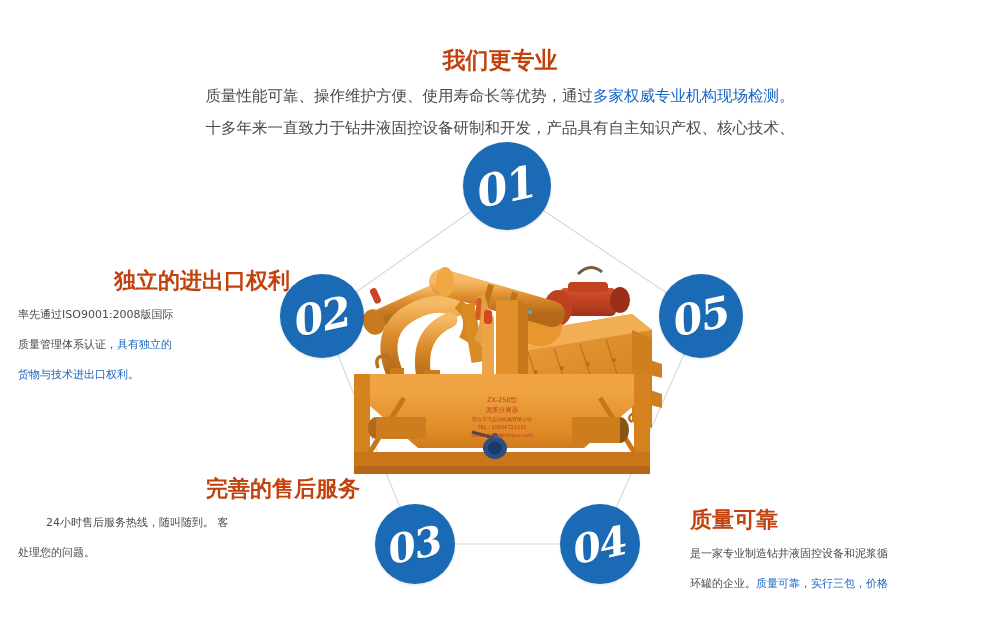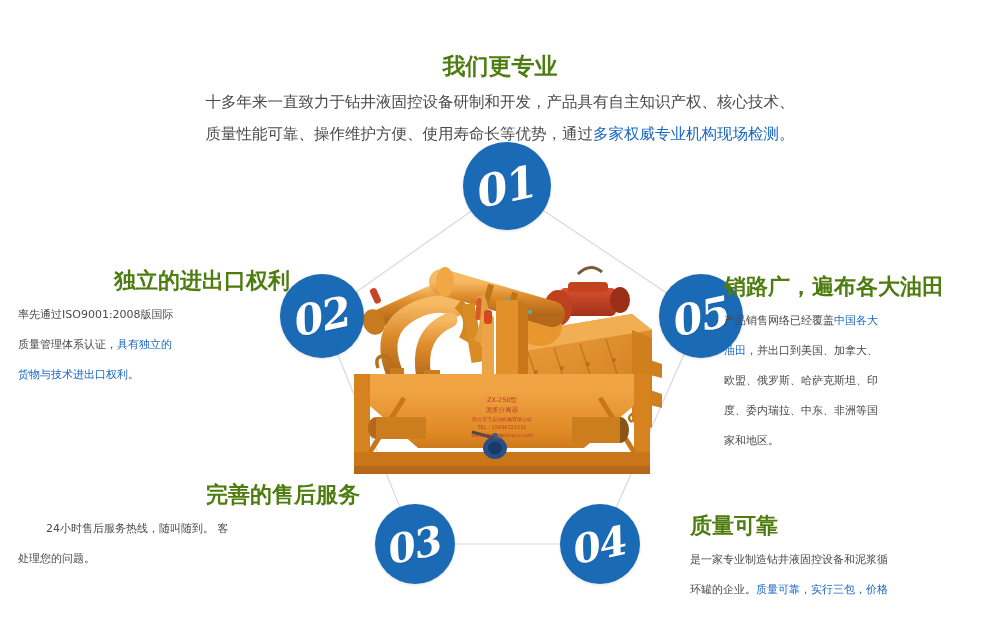--- a/index.html
+++ b/index.html
@@ -45,41 +45,41 @@
   #badge-05{left:659px;top:274px;width:84px;height:84px;}
   #badge-05 span{font-size:42px;}
   #badge-03{left:375px;top:504px;width:80px;height:80px;}
   #badge-03 span{font-size:40px;}
   #badge-04{left:560px;top:504px;width:80px;height:80px;}
   #badge-04 span{font-size:40px;}
 
   
   .blk{position:absolute;}
   .blk .ttl{
-    color:#4d7c0f;
+    color:#c2410c;
     font-size:22px;font-weight:700;
     line-height:30px;
-    margin:6px 0 4px 0;
+    margin:0 0 4px 0;
     white-space:nowrap;
   }
   .blk .body{
     color:#4a4a4a;
     font-size:11px;
     line-height:30px;
     margin:0;
   }
   .blk .hl{color:#1866c6;}
 
   
   #blk-01{left:150px;top:44px;width:700px;text-align:center;}
   #blk-01 .ttl{font-size:23px;line-height:32px;}
   #blk-01 .body{font-size:15.5px;line-height:32px;}
 
   
-  #blk-02{left:18px;top:260px;width:272px;text-align:right;}
+  #blk-02{left:18px;top:266px;width:272px;text-align:right;}
   #blk-02 .ttl{text-align:right;}
   #blk-02 .body{text-align:left;}
 
   
   #blk-05{left:724px;top:266px;width:262px;text-align:left;}
 
   
   #blk-03{left:18px;top:474px;width:342px;text-align:right;}
   #blk-03 .ttl{text-align:right;}
   #blk-03 .body{text-align:left;text-indent:28px;}
@@ -252,39 +252,31 @@
   </div>
   <div class="badge" id="badge-03">
     <span>03</span>
   </div>
   <div class="badge" id="badge-04">
     <span>04</span>
   </div>
 
   <div class="blk" id="blk-01">
     <p class="ttl">我们更专业</p>
+    <p class="body"><span>质量性能可靠、操作维护方便、使用寿命长等优势，通过</span><span class="hl">多家权威专业机构现场检测。</span></p>
     <p class="body">十多年来一直致力于钻井液固控设备研制和开发，产品具有自主知识产权、核心技术、</p>
-    <p class="body"><span>质量性能可靠、操作维护方便、使用寿命长等优势，通过</span><span class="hl">多家权威专业机构现场检测。</span></p>
   </div>
 
   <div class="blk" id="blk-02">
     <p class="ttl">独立的进出口权利</p>
     <p class="body">率先通过ISO9001:2008版国际</p>
     <p class="body"><span>质量管理体系认证，</span><span class="hl">具有独立的</span></p>
     <p class="body hl">货物与技术进出口权利。</p>
   </div>
 
-  <div class="blk" id="blk-05">
-    <p class="ttl">销路广，遍布各大油田</p>
-    <p class="body"><span>产品销售网络已经覆盖</span><span class="hl">中国各大</span></p>
-    <p class="body"><span class="hl">油田</span><span>，并出口到美国、加拿大、</span></p>
-    <p class="body">欧盟、俄罗斯、哈萨克斯坦、印</p>
-    <p class="body">度、委内瑞拉、中东、非洲等国</p>
-    <p class="body">家和地区。</p>
-  </div>
 
   <div class="blk" id="blk-03">
     <p class="ttl">完善的售后服务</p>
     <p class="body">24小时售后服务热线，随叫随到。 客</p>
     <p class="body" style="text-indent:0">处理您的问题。</p>
   </div>
 
   <div class="blk" id="blk-04">
     <p class="ttl">质量可靠</p>
     <p class="body">是一家专业制造钻井液固控设备和泥浆循</p>

